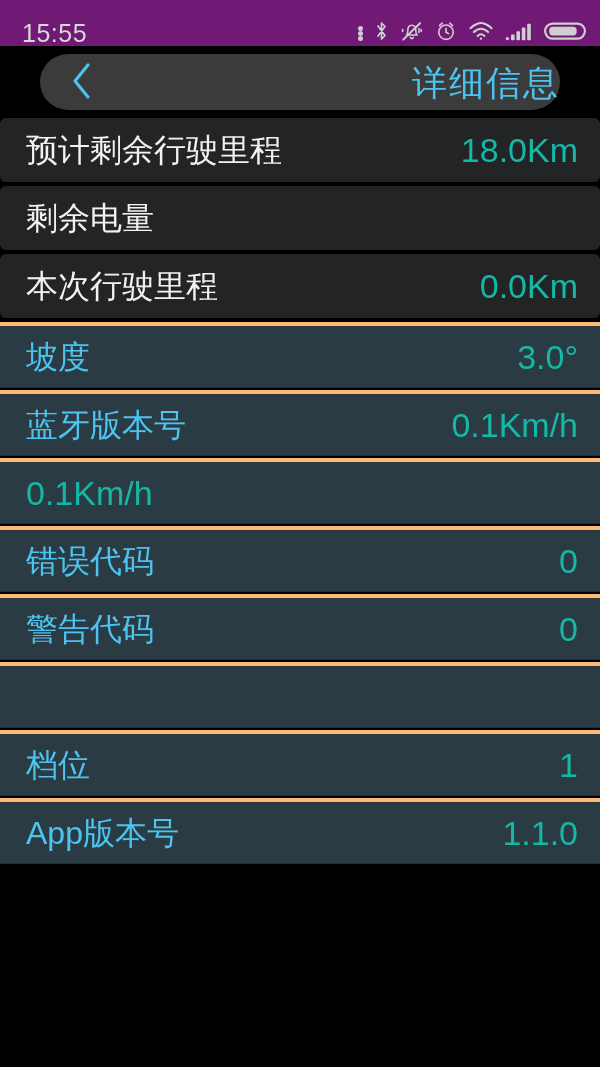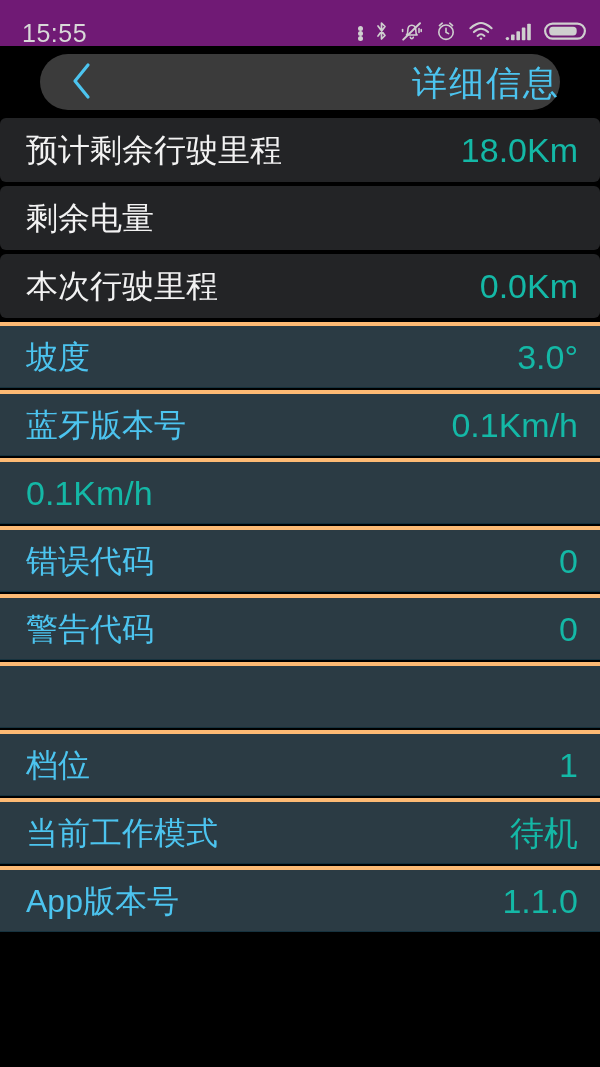--- a/index.html
+++ b/index.html
@@ -249,20 +249,16 @@
       <div class="row-label">警告代码</div>
       <div class="row-value">0</div>
     </div>
     <div class="row theme-blue">
     </div>
     <div class="row theme-blue">
       <div class="row-label">档位</div>
       <div class="row-value">1</div>
     </div>
     <div class="row theme-blue">
-      <div class="row-label">当前工作模式</div>
-      <div class="row-value">待机</div>
-    </div>
-    <div class="row theme-blue">
       <div class="row-label">App版本号</div>
       <div class="row-value">1.1.0</div>
     </div>
   </div>
 
 </body></html>

